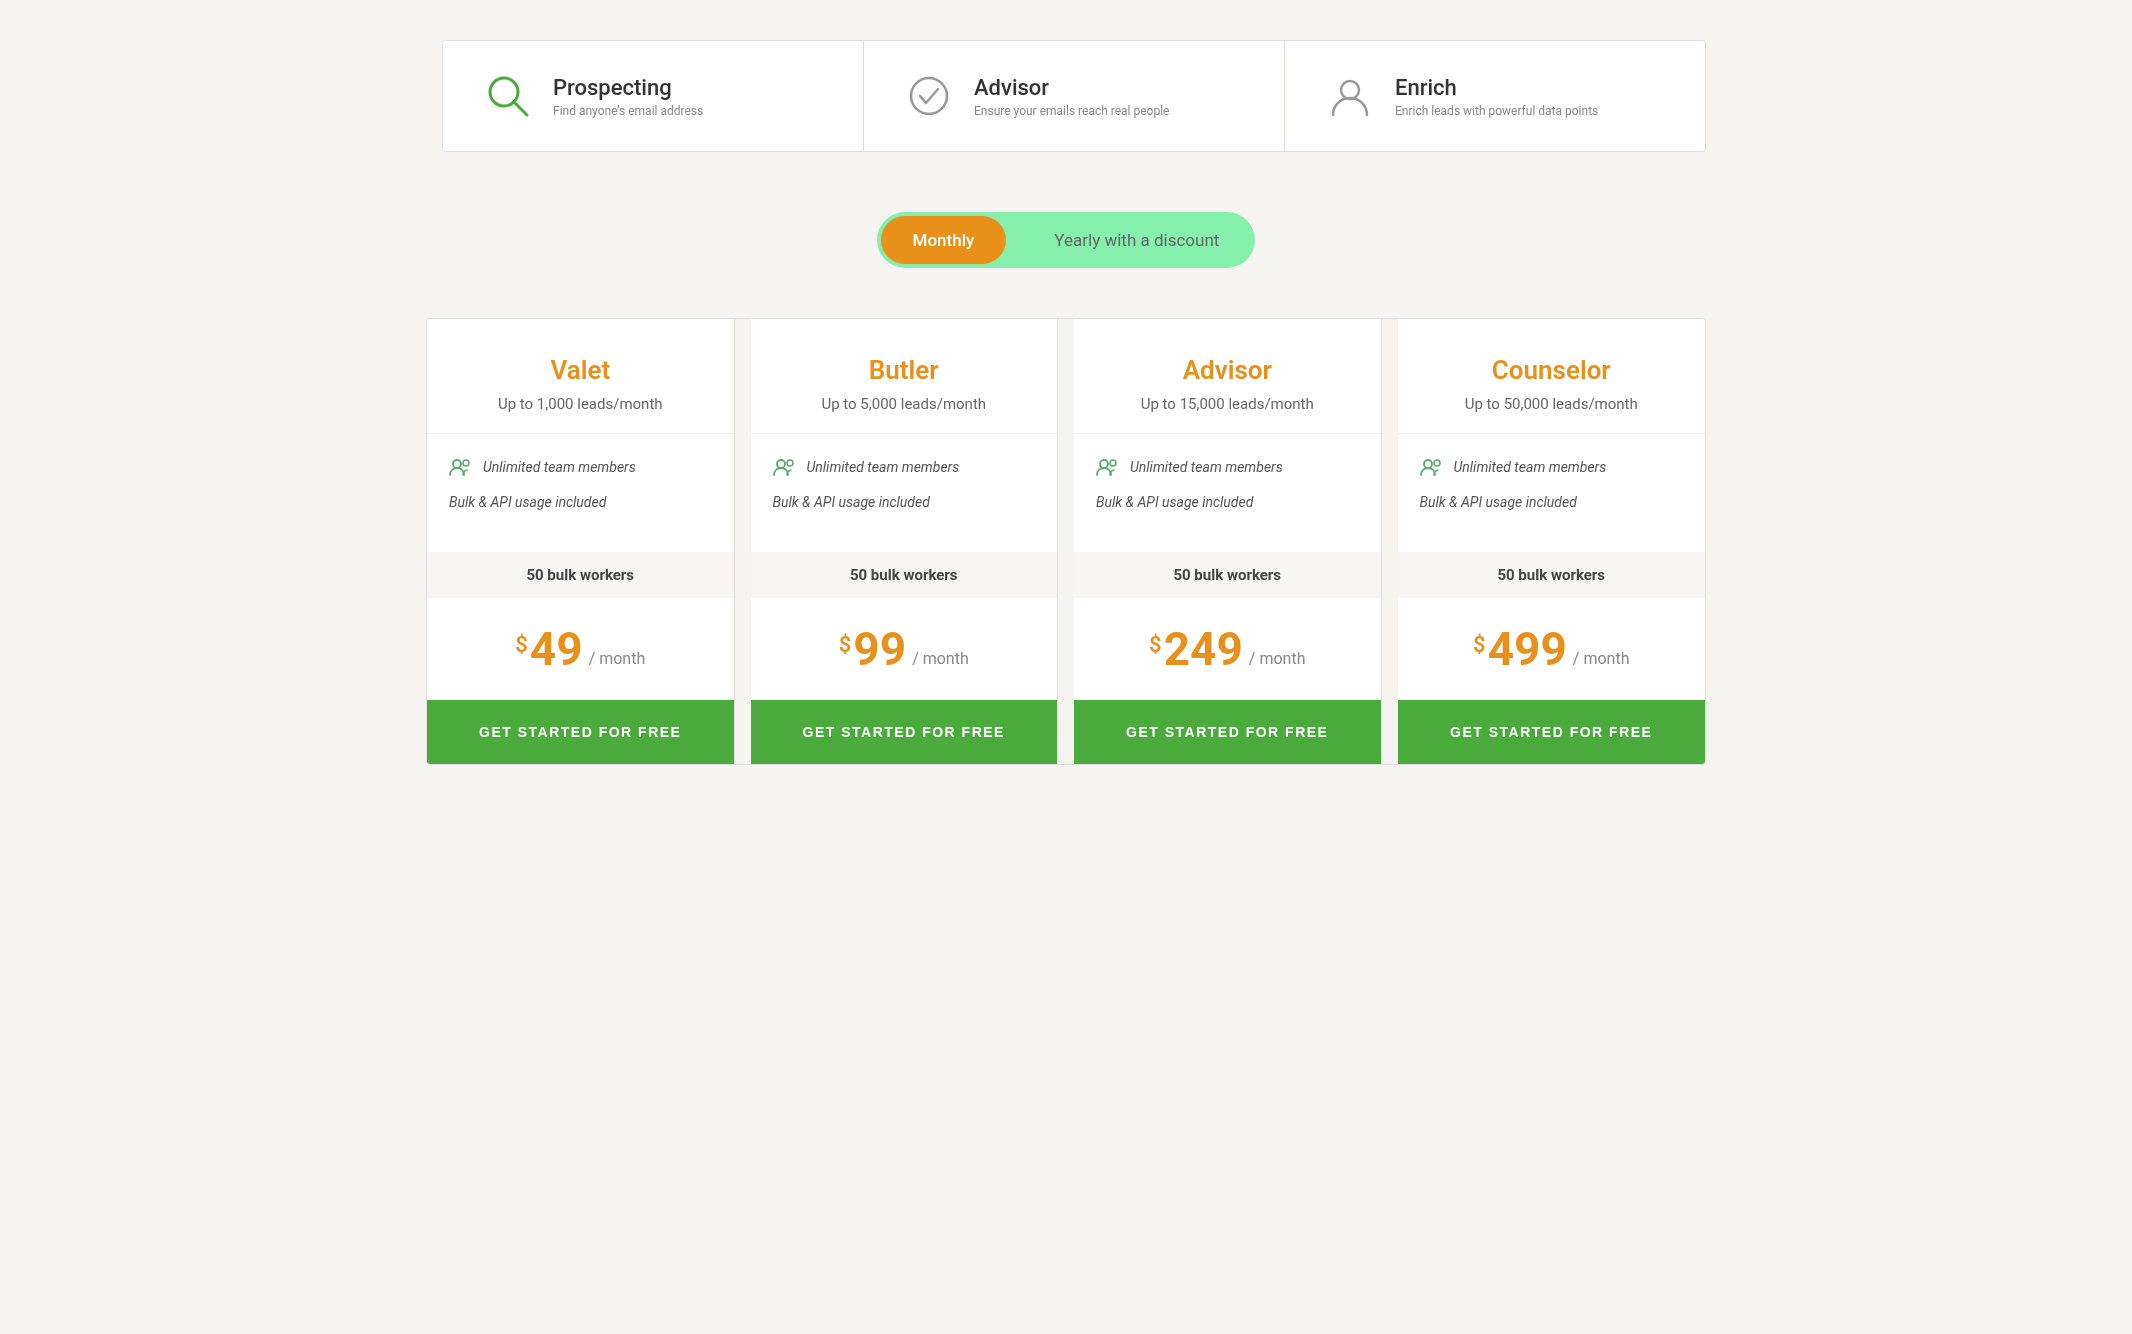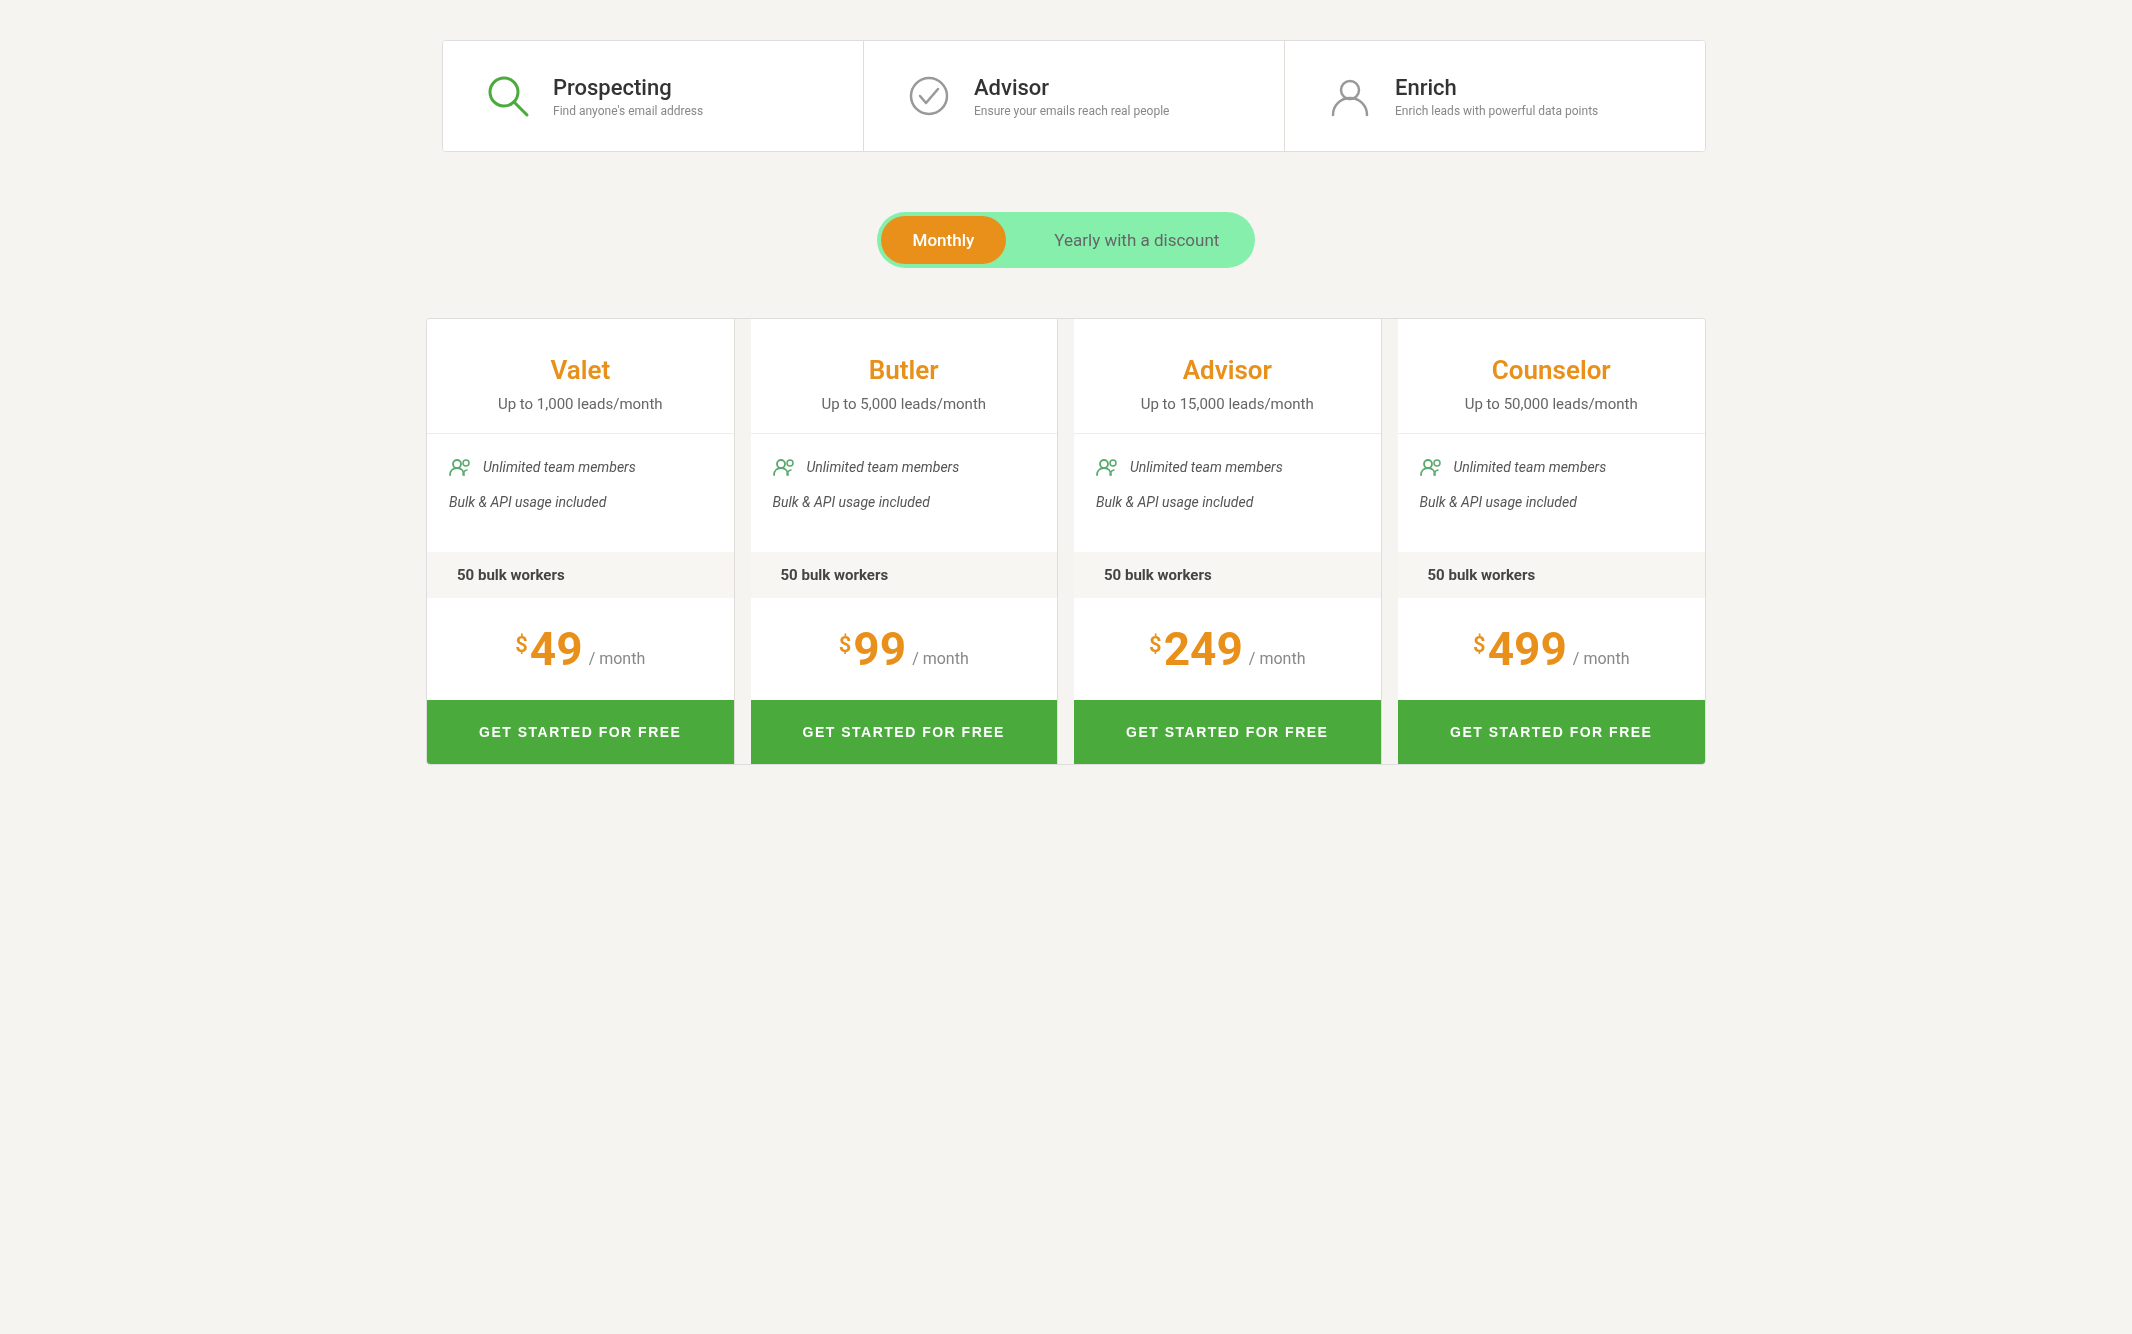--- a/index.html
+++ b/index.html
@@ -155,21 +155,21 @@
     }
 
     .feature-item .feature-icon {
       color: #5aaa6e;
       flex-shrink: 0;
     }
 
     .bulk-workers {
       background: #f7f6f2;
       padding: 14px 30px;
-      text-align: left;
+      text-align: center;
       font-size: 15px;
       font-weight: 700;
       color: #444;
     }
 
     .card-price {
       padding: 28px 30px;
       text-align: center;
     }
 

